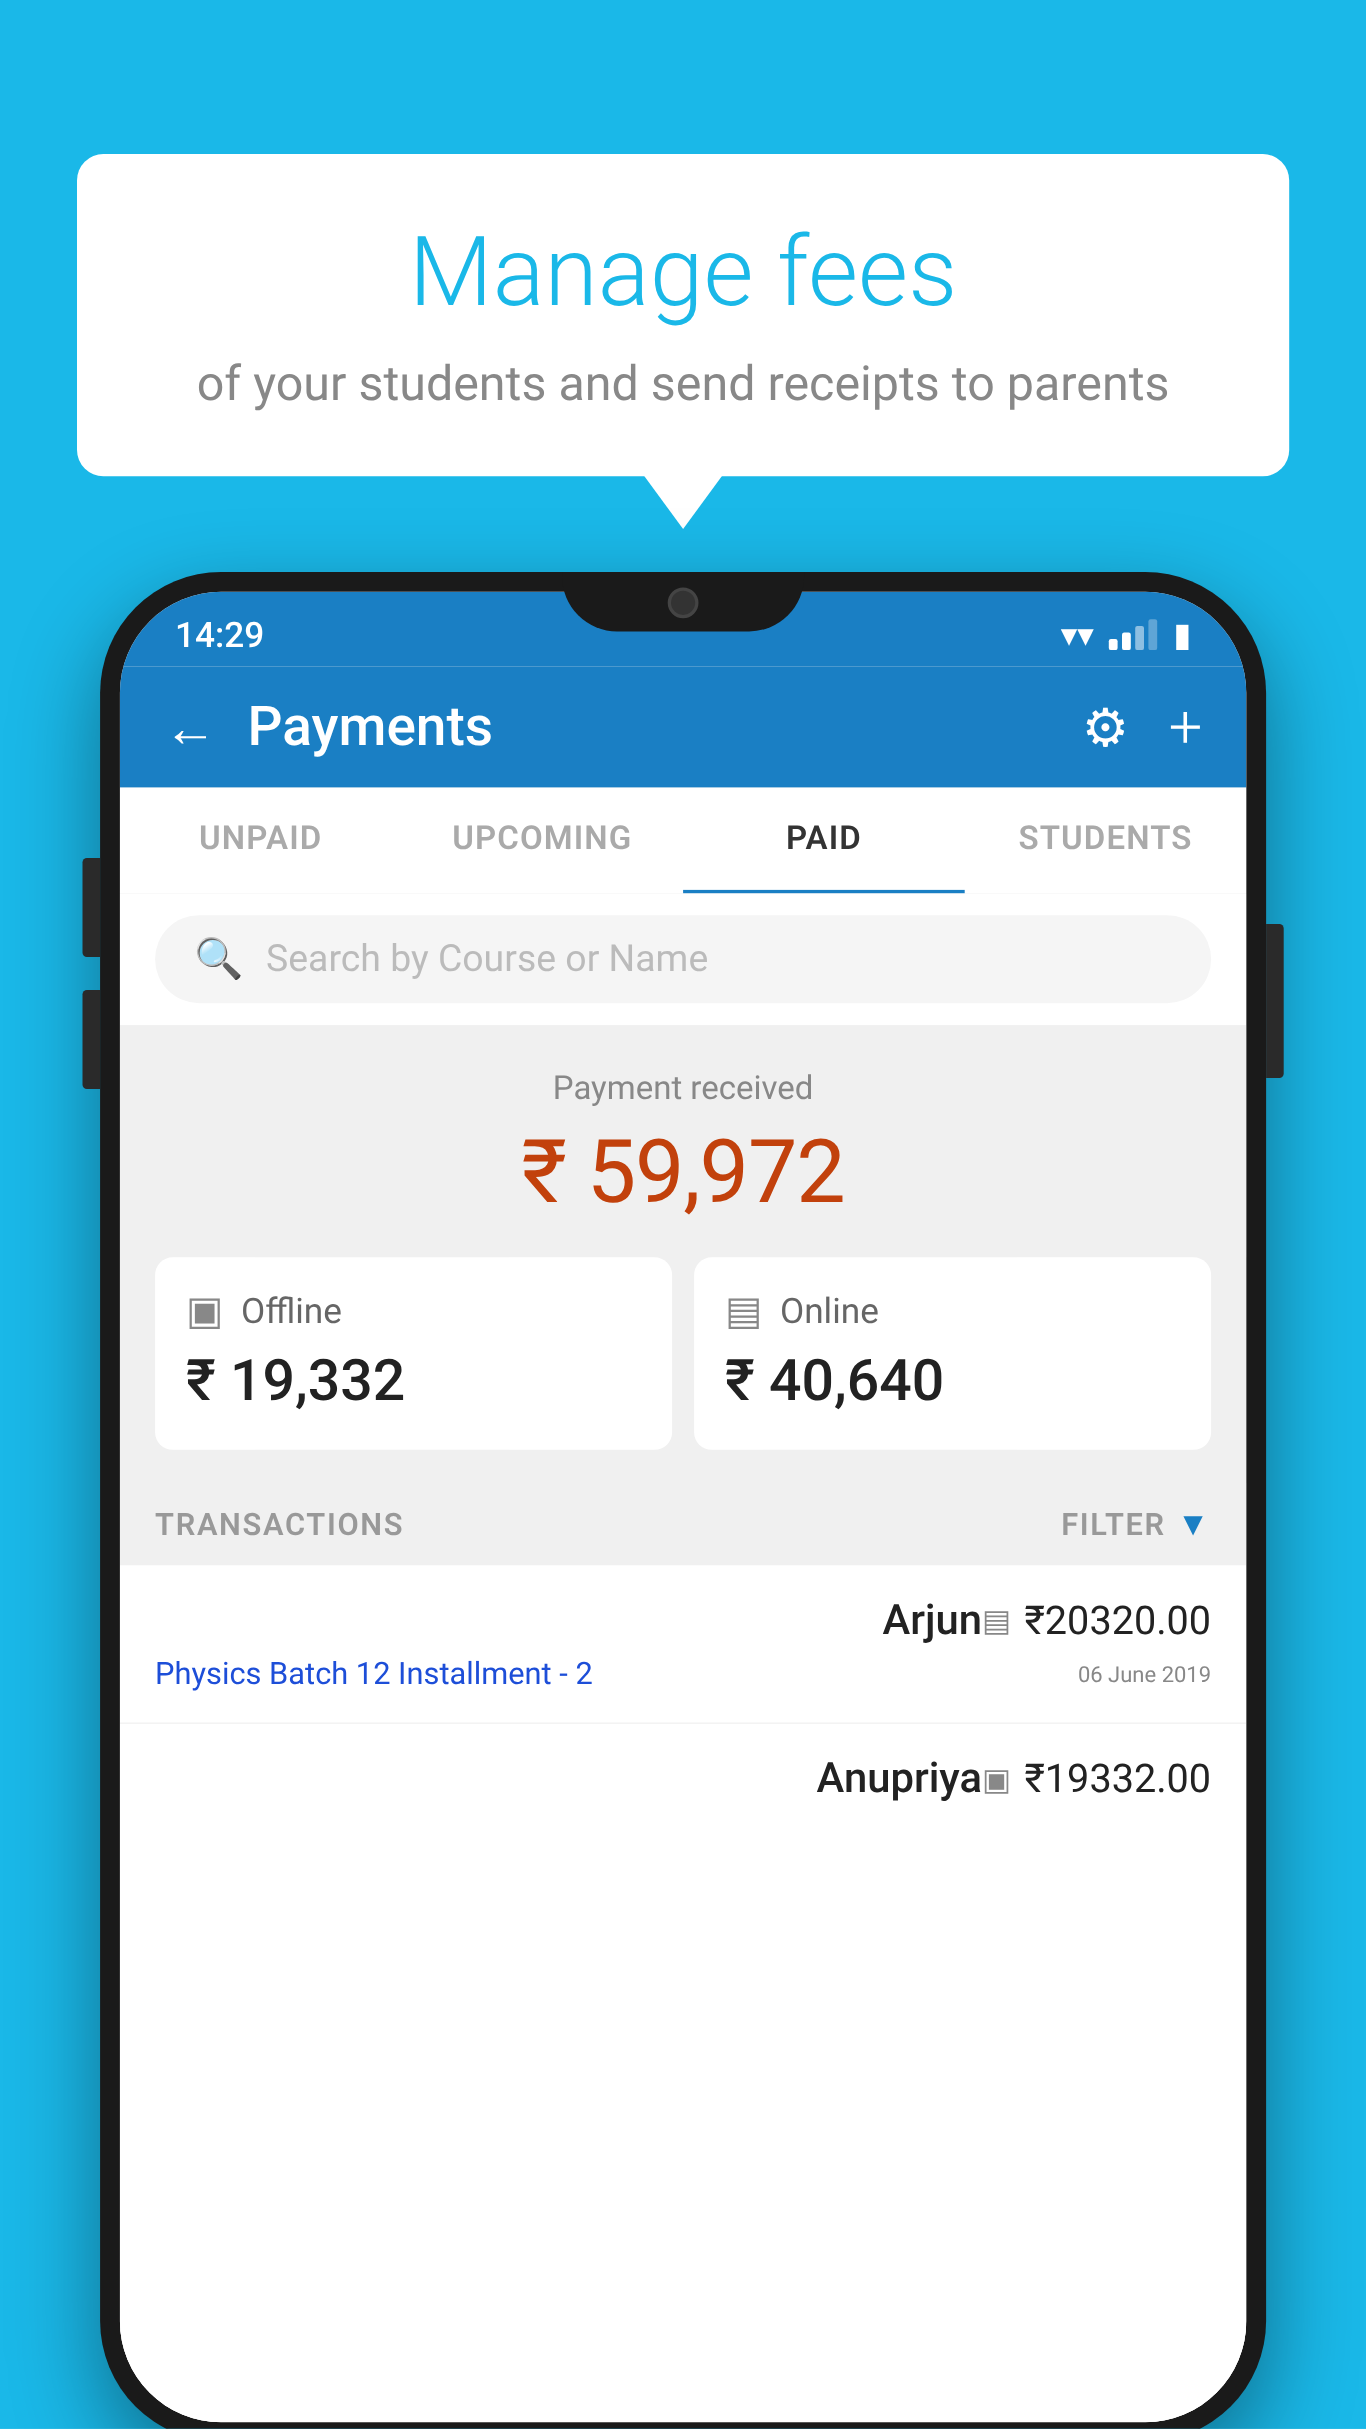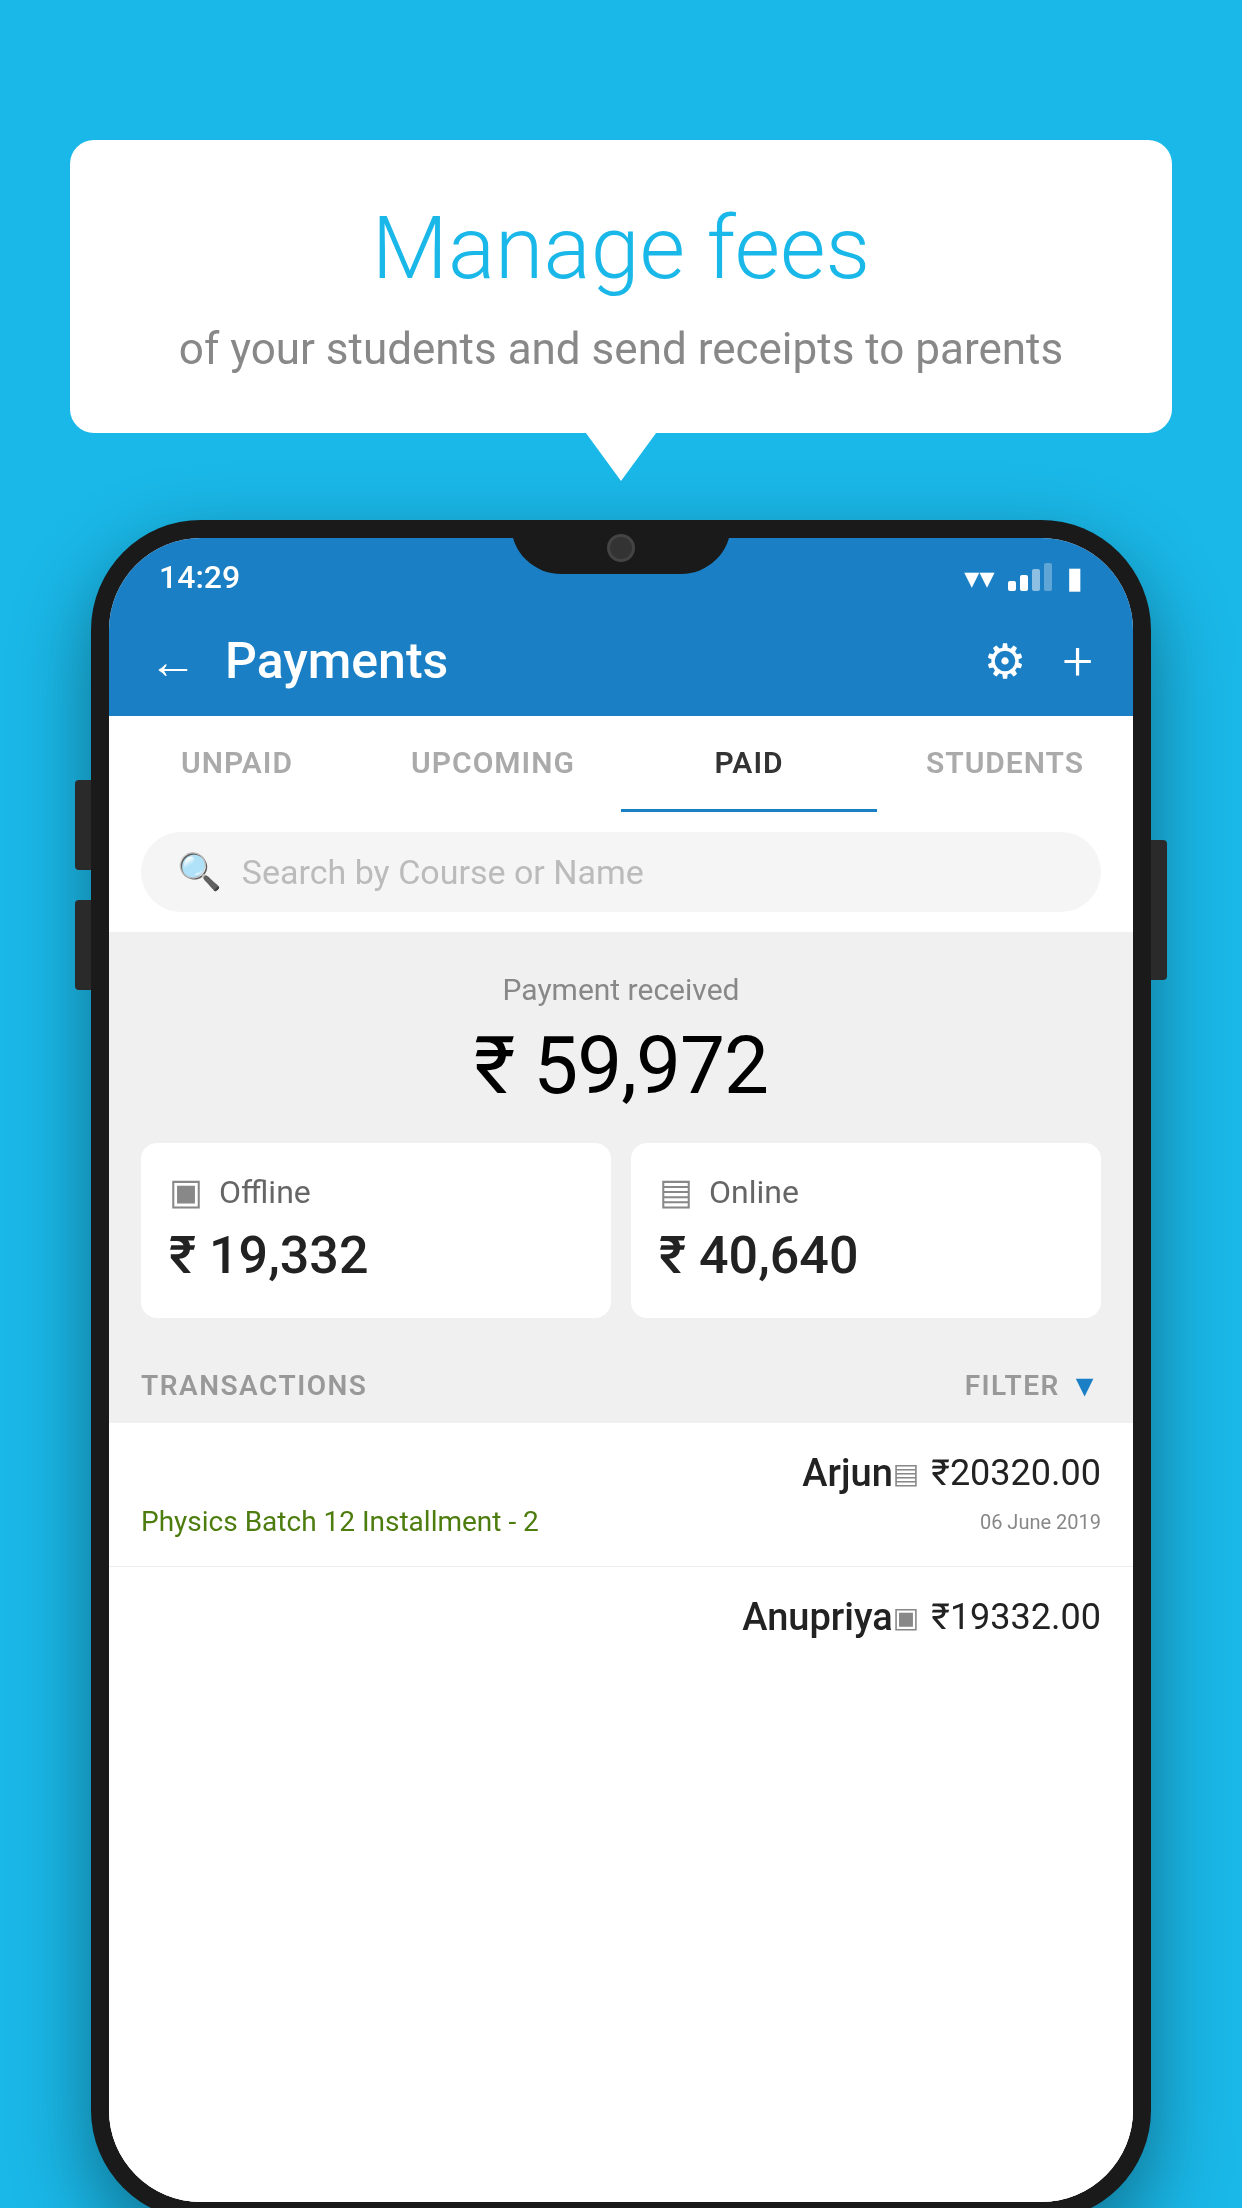--- a/index.html
+++ b/index.html
@@ -307,21 +307,21 @@
 
     .payment-received-label {
       font-size: 30px;
       color: #888;
       margin-bottom: 12px;
     }
 
     .payment-amount {
       font-size: 80px;
       font-weight: 400;
-      color: #000000;
+      color: #c2410c;
       letter-spacing: -1px;
     }
 
     
     .payment-cards {
       display: flex;
       gap: 20px;
       padding: 0 32px 30px;
     }
 
@@ -428,21 +428,21 @@
     }
 
     .transaction-row2 {
       display: flex;
       align-items: center;
       justify-content: space-between;
     }
 
     .transaction-course {
       font-size: 28px;
-      color: #4d7c0f;
+      color: #1d4ed8;
     }
 
     .transaction-date {
       font-size: 20px;
       color: #888;
     }
 
     
     .transaction-item-partial {
       padding: 28px 32px 10px;

